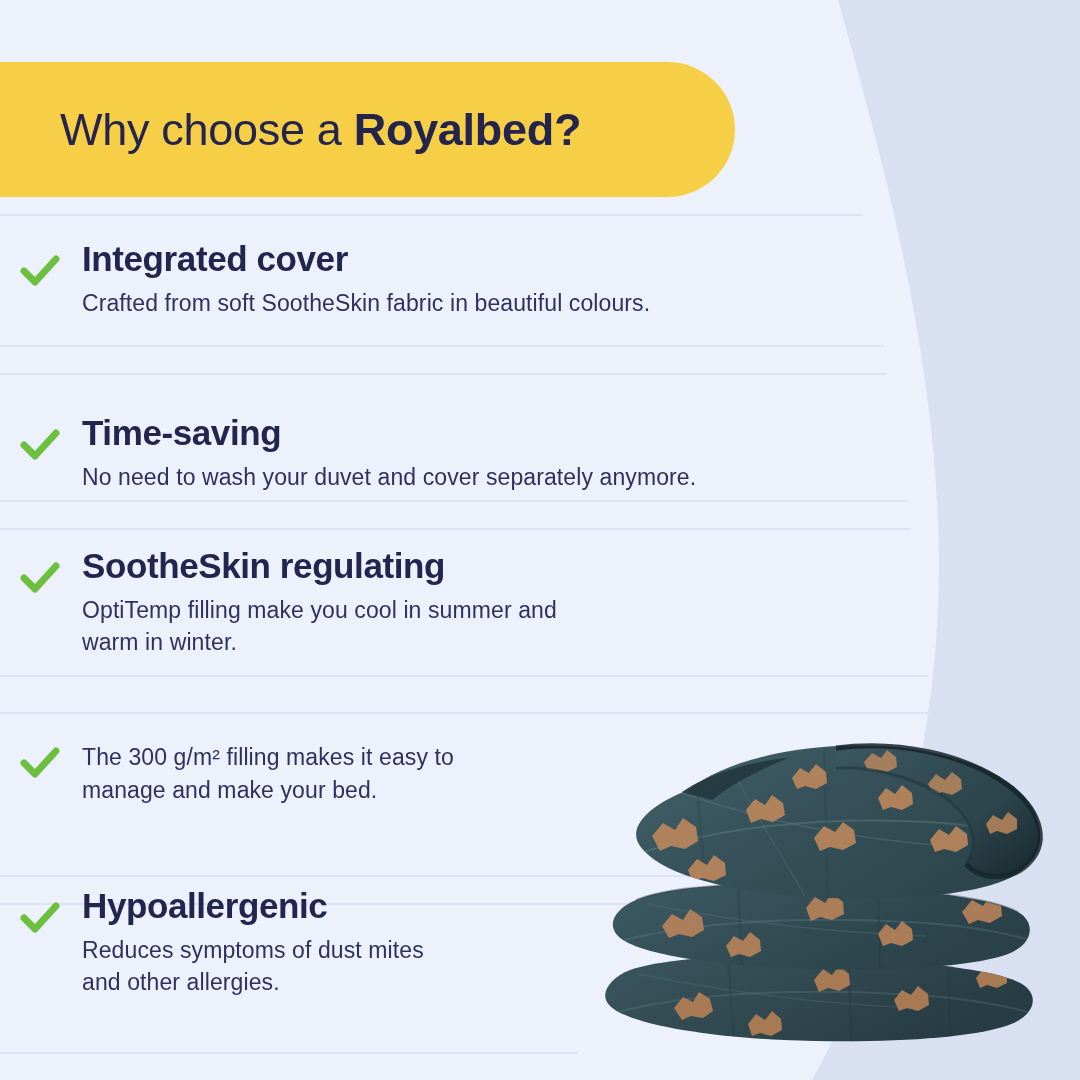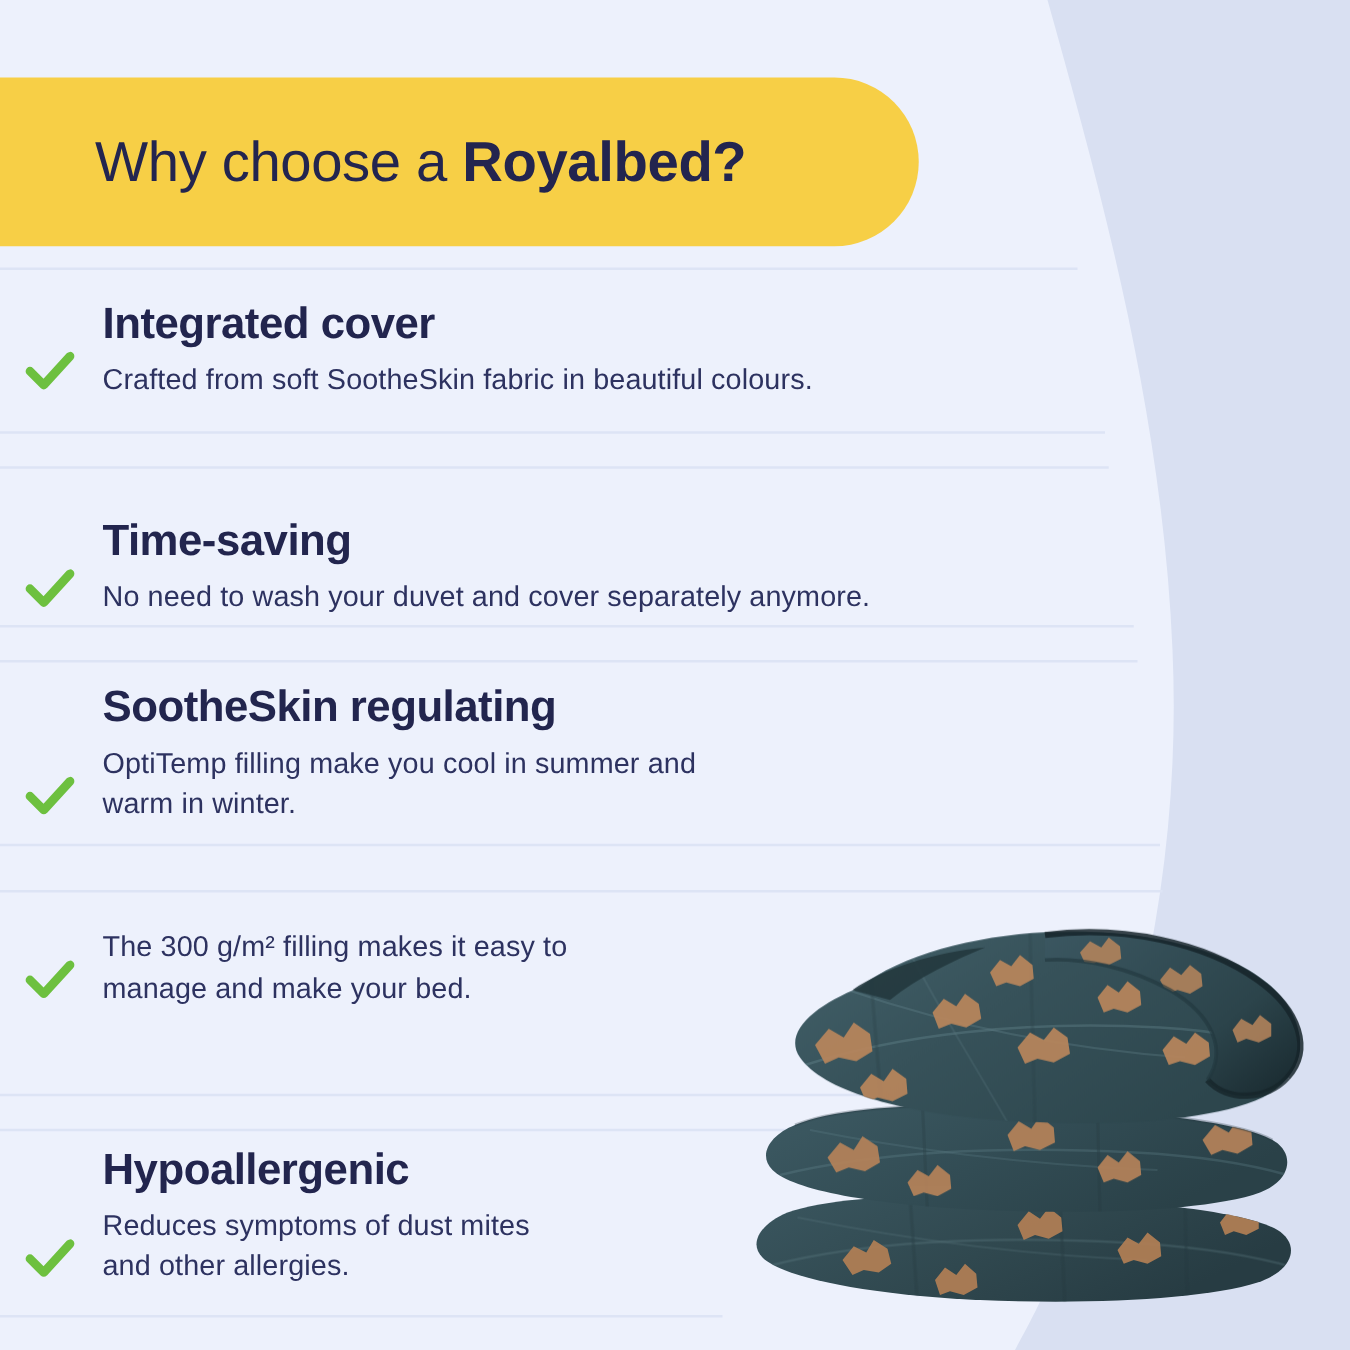--- a/index.html
+++ b/index.html
@@ -38,41 +38,41 @@
     position:absolute;
     left:0; top:62px;
     width:735px; height:135px;
     background:#f7cf46;
     border-radius:0 68px 68px 0;
     display:flex;
     align-items:center;
     z-index:5;
   }
   .banner-text {
-    margin-left:76px;
+    margin-left:60px;
     font-size:45px;
     color:#23254f;
     letter-spacing:-0.3px;
     white-space:nowrap;
     text-align:right;
   }
   .banner-text .brand { font-weight:bold; }
 
   
   .features {
     position:absolute;
     left:0; top:0;
     width:100%;
     z-index:4;
   }
   .feature {
     position:absolute;
     left:18px;
     display:flex;
-    align-items:flex-end;
+    align-items:flex-start;
   }
   .check-icon {
     flex:0 0 auto;
     width:44px; height:44px;
     margin-top:9px;
   }
   .feature-body { margin-left:20px; }
   .feature-title {
     font-size:35px;
     font-weight:bold;
@@ -166,21 +166,21 @@
     <div class="feature" style="top:732px;">
       <svg class="check-icon" viewBox="0 0 44 44">
         <path d="M6 22 L17 33 L38 10" fill="none" stroke="#6dc03f" stroke-width="7" stroke-linecap="round" stroke-linejoin="round"></path>
       </svg>
       <div class="feature-body">
         <div class="feature-desc">The 300 g/m² filling makes it easy to
 manage and make your bed.</div>
       </div>
     </div>
 
-    <div class="feature" style="top:917px;">
+    <div class="feature" style="top:887px;">
       <svg class="check-icon" viewBox="0 0 44 44">
         <path d="M6 22 L17 33 L38 10" fill="none" stroke="#6dc03f" stroke-width="7" stroke-linecap="round" stroke-linejoin="round"></path>
       </svg>
       <div class="feature-body">
         <div class="feature-title">Hypoallergenic</div>
         <div class="feature-desc">Reduces symptoms of dust mites
 and other allergies.</div>
       </div>
     </div>
 

